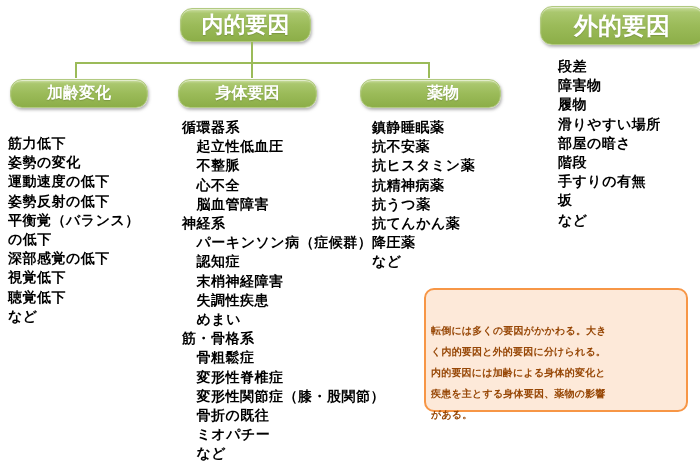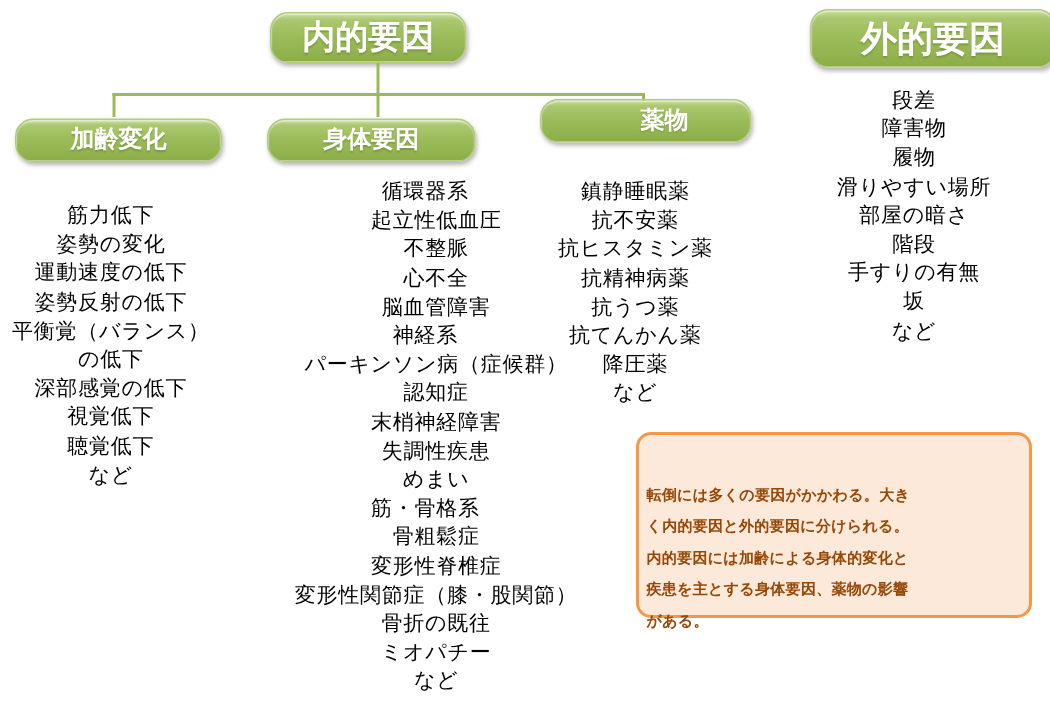--- a/index.html
+++ b/index.html
@@ -31,22 +31,22 @@
 
   
   .hline, .vline { position:absolute; background:#9bbb59; }
   .hline { height:2px; }
   .vline { width:2px; }
 
   
   .vlist {
     position:absolute;
     font-size:14px; line-height:19.2px;
-    font-weight:400; color:#000;
-    white-space:pre; letter-spacing:0.5px;text-align:center;
+    font-weight:700; color:#000;
+    white-space:pre; letter-spacing:0.5px;
   }
 
   
   .note {
     position:absolute;
     left:424px; top:288px; width:264px; height:124px;
     background:#FDE9D9;
     border:2.5px solid #F79646;
     border-radius:10px;
     padding:9px 4px 8px 5px;
@@ -75,21 +75,21 @@
   <div class="vline" style="left:428px; top:62px; height:16px;"></div>
 
   <div class="gbox child" style="left:10px; top:79px; width:138px; height:29px;">
     <span>加齢変化</span>
   </div>
 
   <div class="gbox child" style="left:178px; top:79px; width:139px; height:29px;">
     <span>身体要因</span>
   </div>
 
-  <div class="gbox child" style="left:360px; top:66px; width:141px; height:29px;padding-left:25px;">
+  <div class="gbox child" style="left:360px; top:79px; width:141px; height:29px;padding-left:25px;">
     <span>薬物</span>
   </div>
 
   <div class="vlist" style="left:8px; top:134px;"><div>筋力低下</div><div>姿勢の変化</div><div>運動速度の低下</div><div>姿勢反射の低下</div><div>平衡覚（バランス）</div><div>の低下</div><div>深部感覚の低下</div><div>視覚低下</div><div>聴覚低下</div><div>など</div></div>
 
   <div class="vlist" style="left:182px; top:118px;"><div>循環器系</div><div>　起立性低血圧</div><div>　不整脈</div><div>　心不全</div><div>　脳血管障害</div><div>神経系</div><div>　パーキンソン病（症候群）</div><div>　認知症</div><div>　末梢神経障害</div><div>　失調性疾患</div><div>　めまい</div><div>筋・骨格系</div><div>　骨粗鬆症</div><div>　変形性脊椎症</div><div>　変形性関節症（膝・股関節）</div><div>　骨折の既往</div><div>　ミオパチー</div><div>　など</div></div>
 
   <div class="vlist" style="left:372px; top:118px;"><div>鎮静睡眠薬</div><div>抗不安薬</div><div>抗ヒスタミン薬</div><div>抗精神病薬</div><div>抗うつ薬</div><div>抗てんかん薬</div><div>降圧薬</div><div>など</div></div>
 
   <div class="vlist" style="left:558px; top:57px;"><div>段差</div><div>障害物</div><div>履物</div><div>滑りやすい場所</div><div>部屋の暗さ</div><div>階段</div><div>手すりの有無</div><div>坂</div><div>など</div></div>

